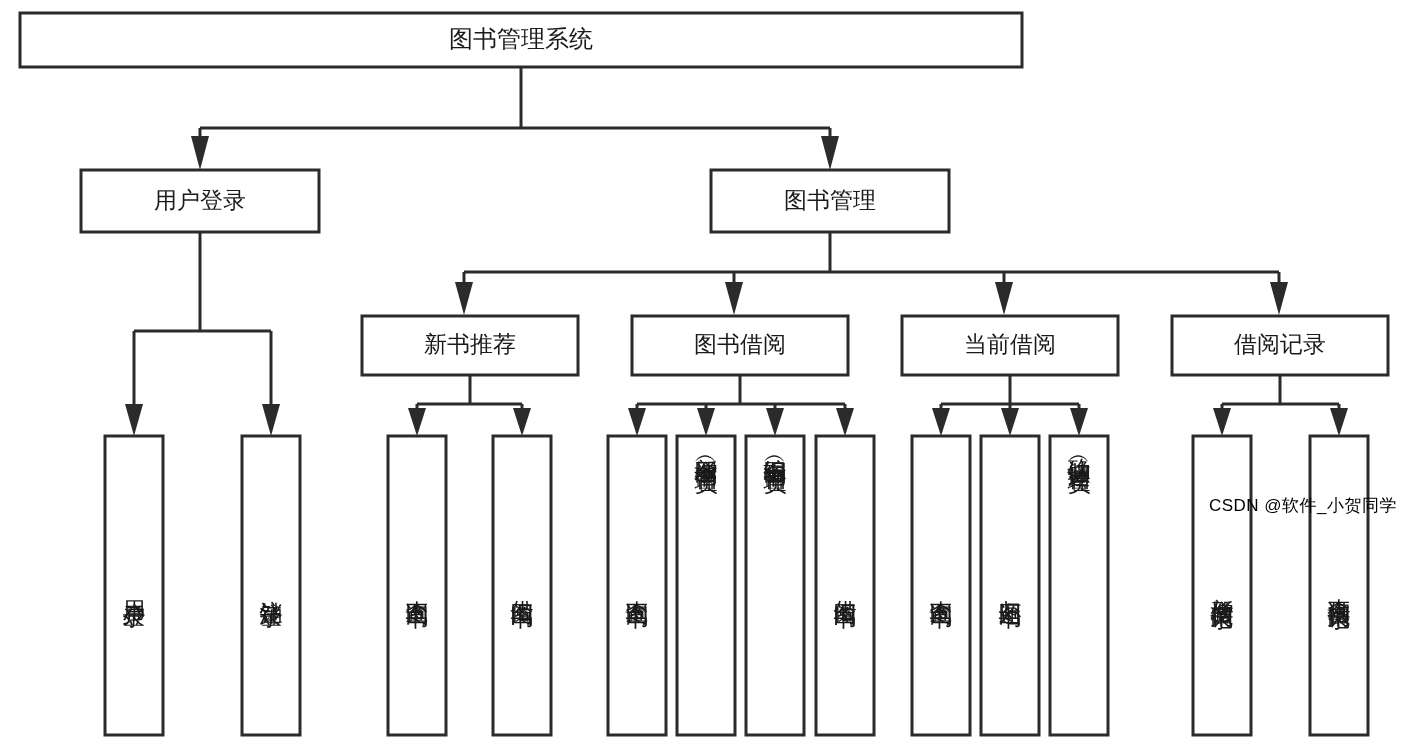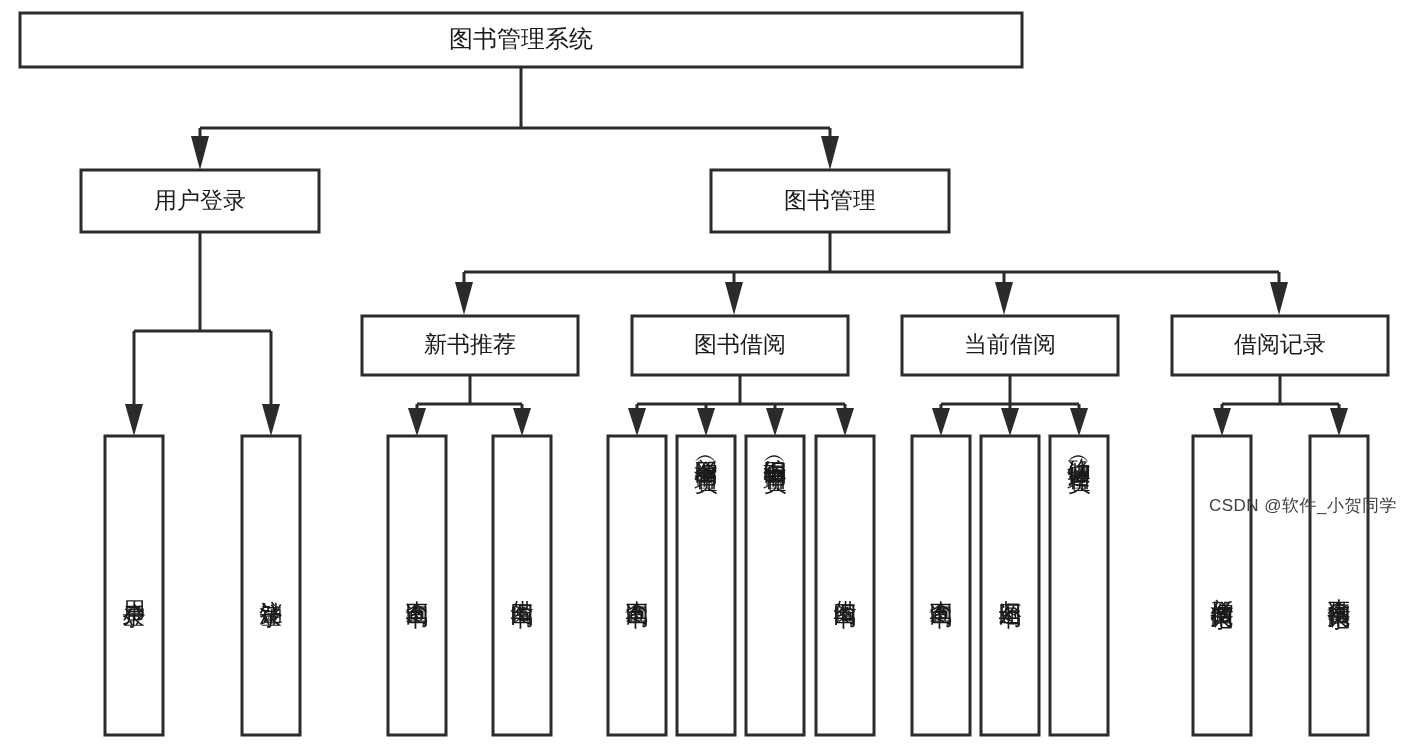--- a/index.html
+++ b/index.html
@@ -76,21 +76,21 @@
     color: #1a1a1a;
     white-space: nowrap;
     pointer-events: none;
   }
   .watermark {
     position: absolute;
     right: 8px;
     bottom: 6px;
     font-family: "Liberation Sans", "DejaVu Sans", sans-serif;
     font-size: 17px;
-    color: #404040;
+    color: #000000;
     letter-spacing: 0.5px;
     white-space: nowrap;
   }
 </style>
 </head>
 <body>
 
 <div id="diagram-root">
 
   <svg id="flow-svg" viewBox="0 0 1405 747" xmlns="http://www.w3.org/2000/svg">

